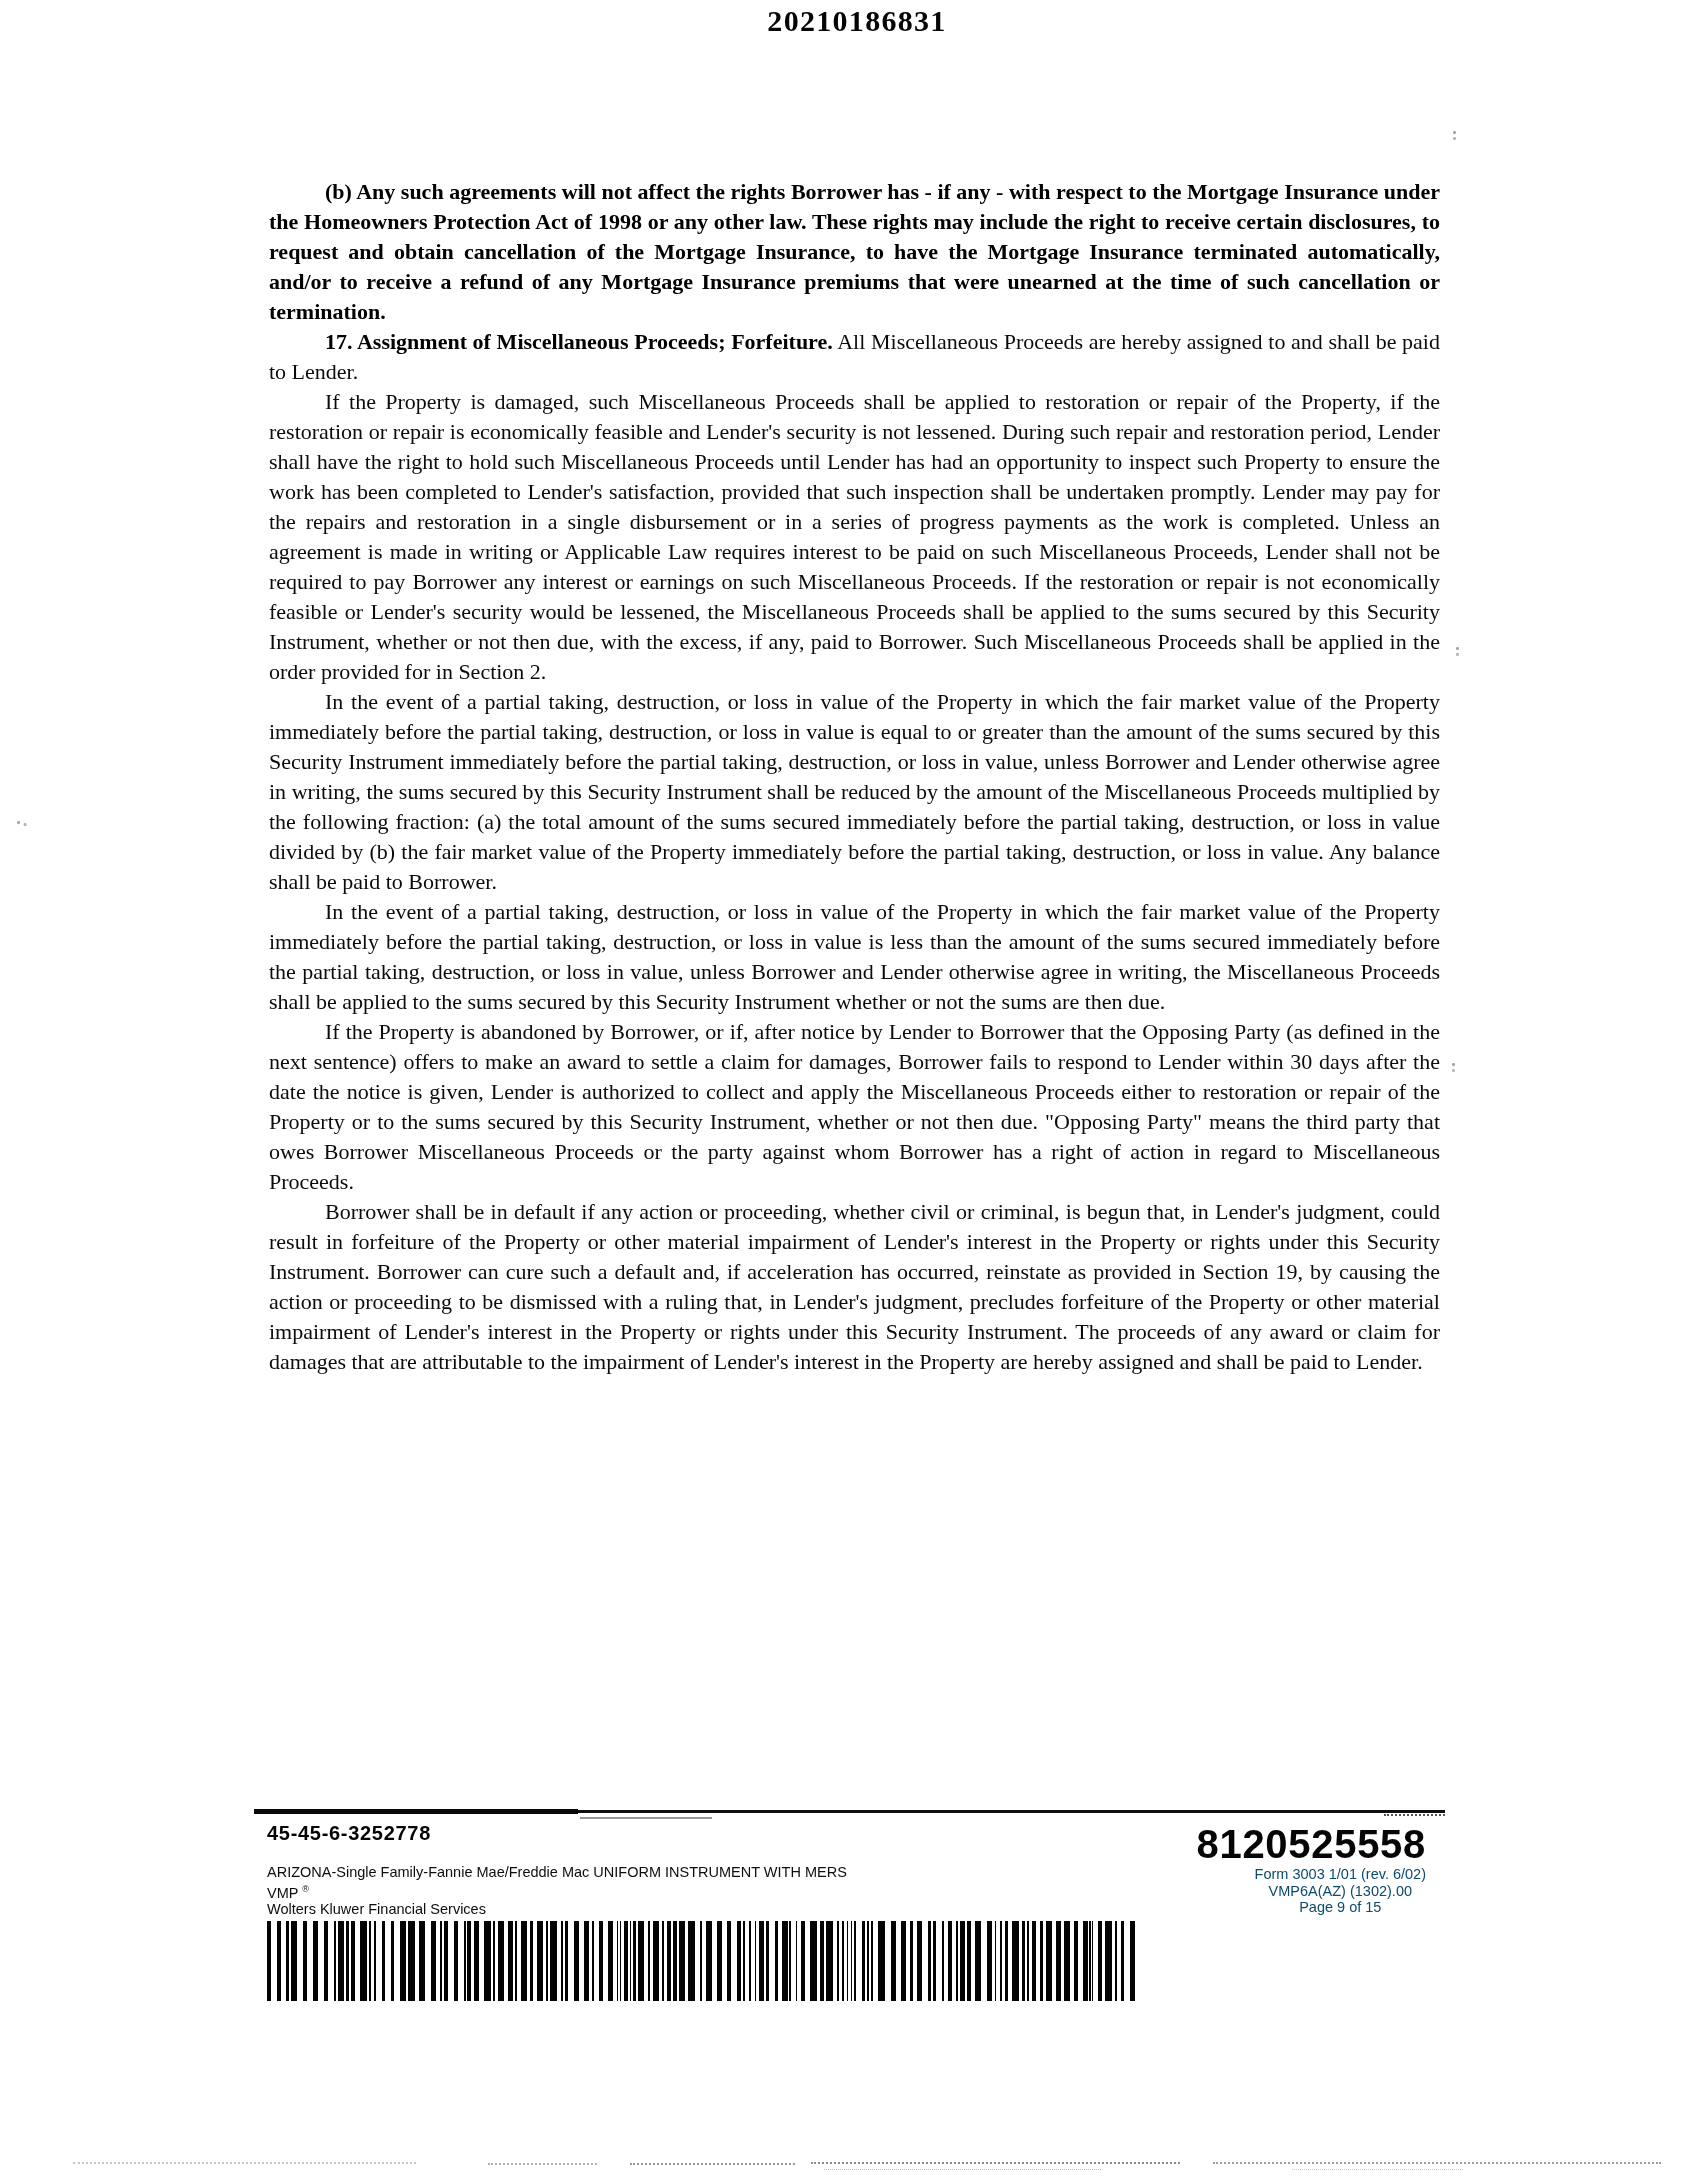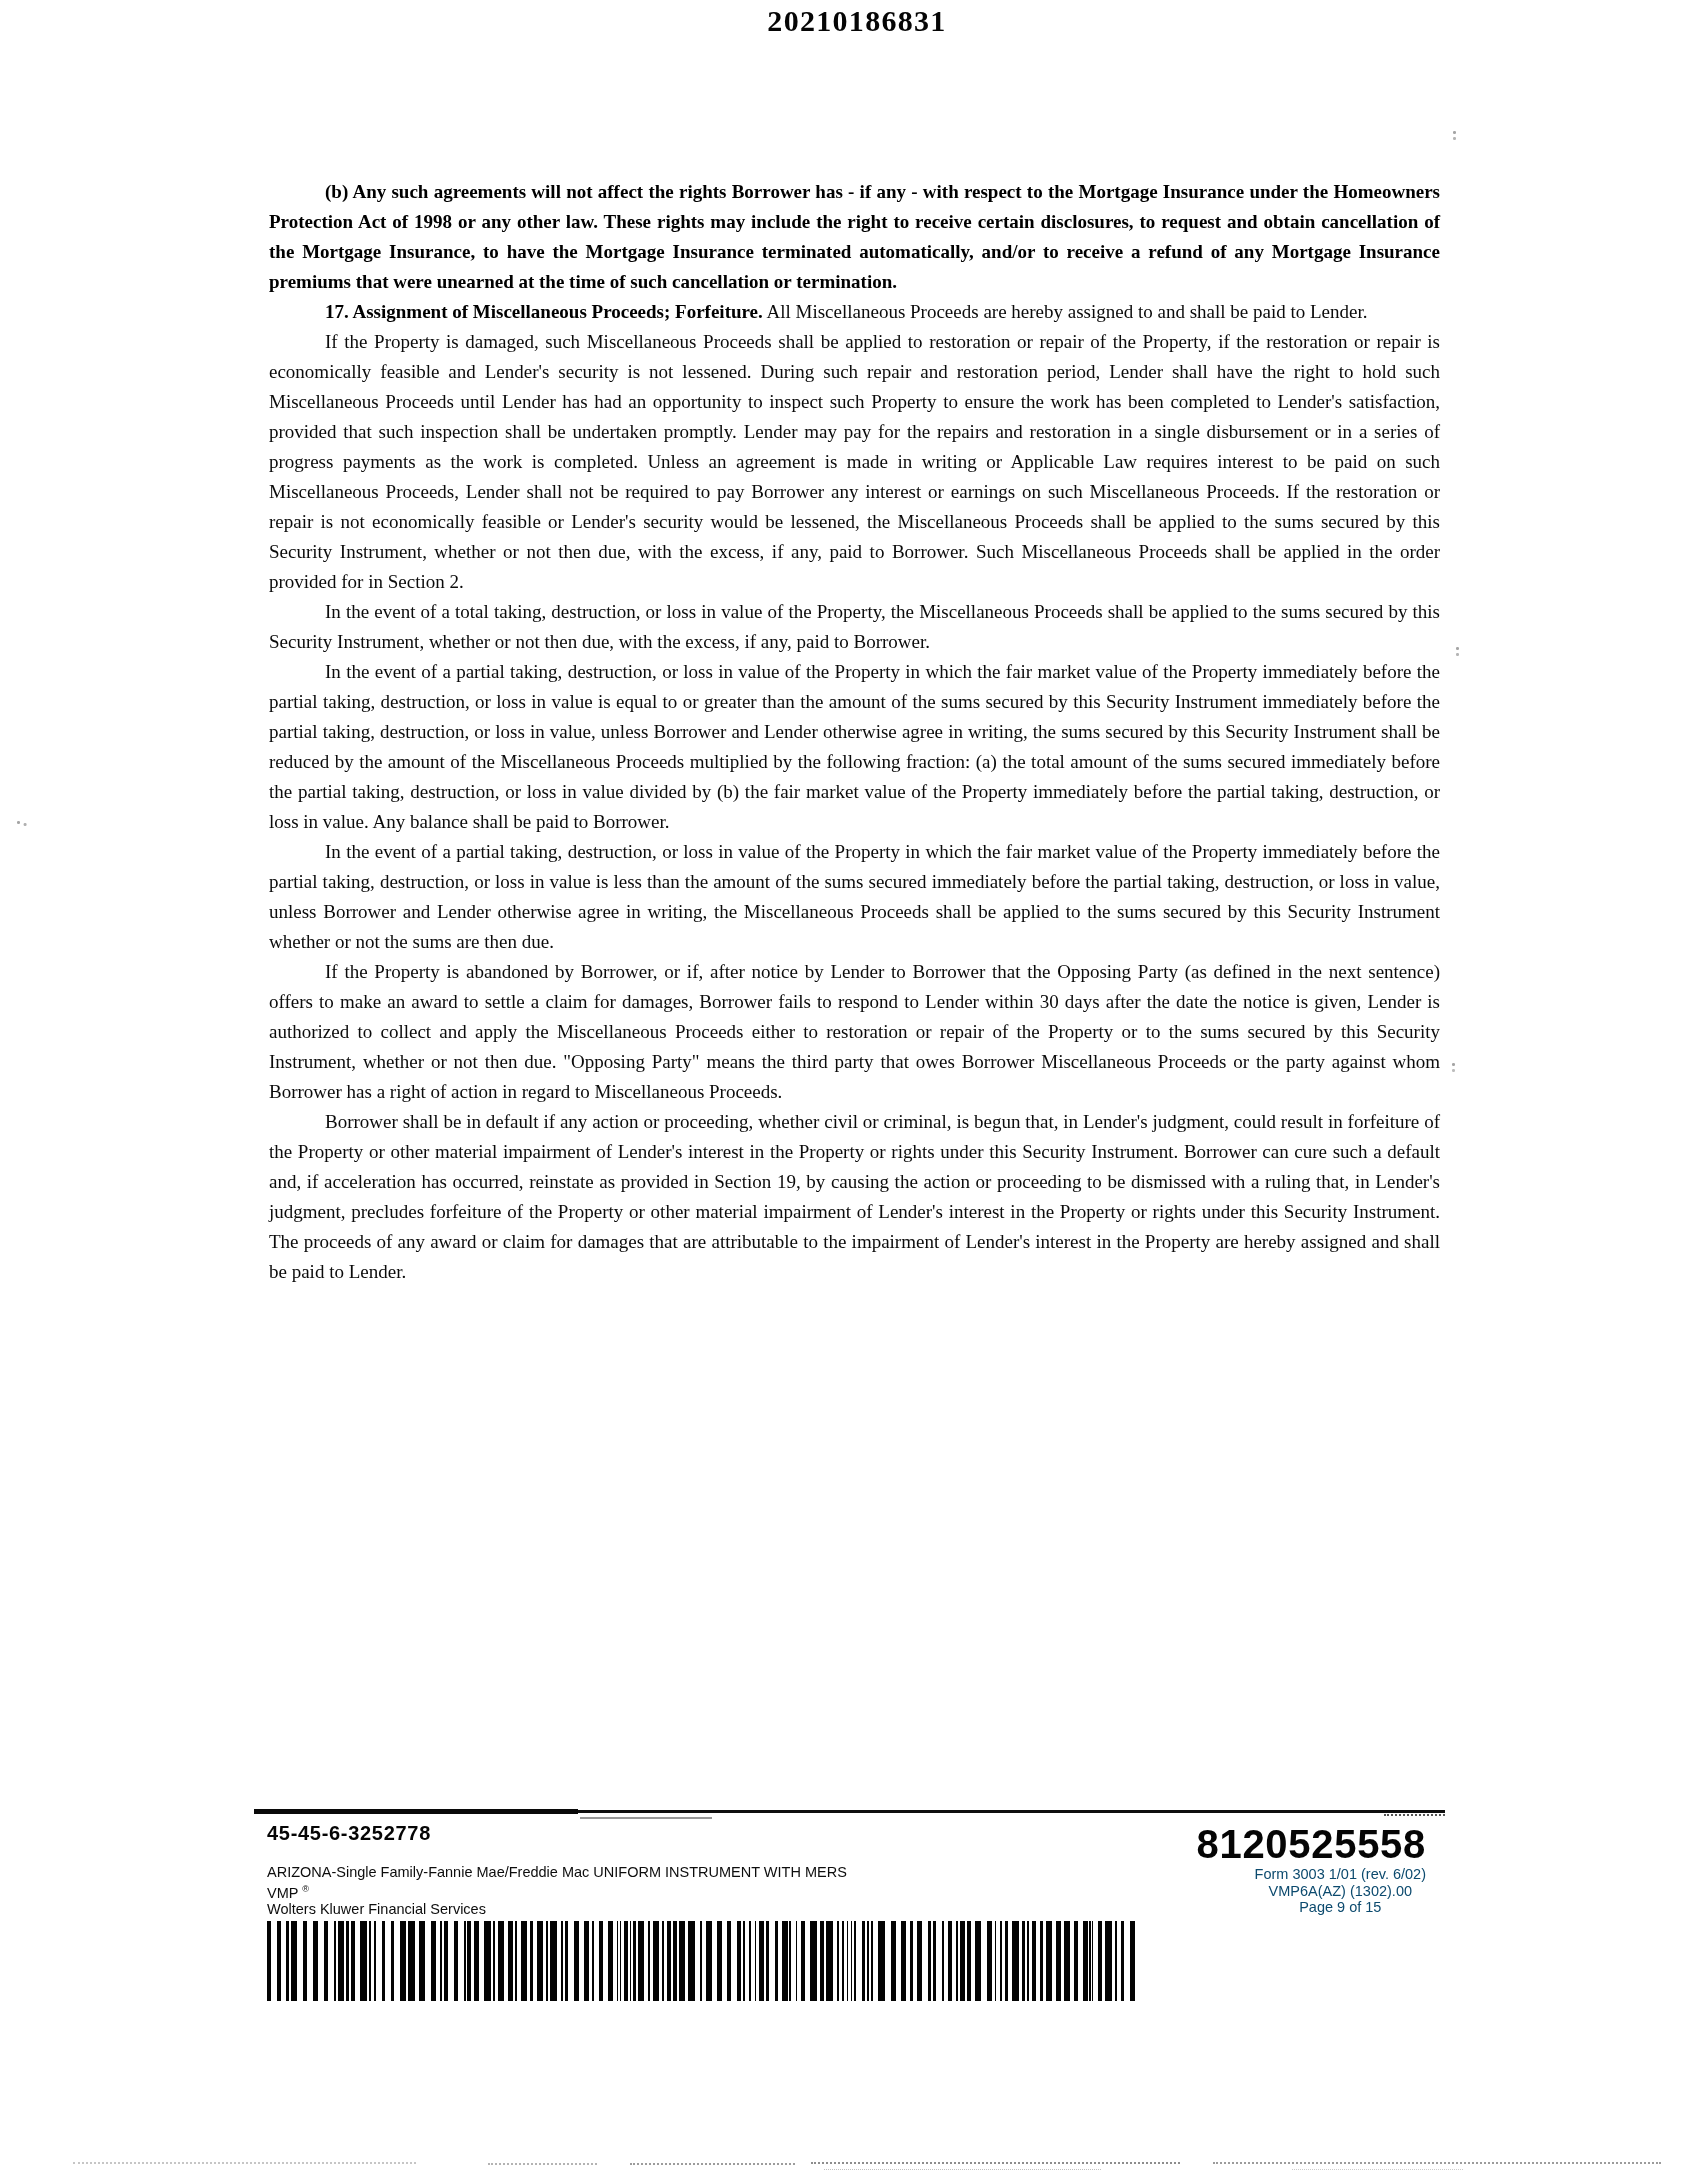--- a/index.html
+++ b/index.html
@@ -14,21 +14,21 @@
   
   .header-number{
     position:absolute;top:4px;left:0;width:1714px;
     text-align:center;
     font-size:30px;font-weight:bold;letter-spacing:1.3px;
     color:#050505;
   }
   
   .body-text{
     position:absolute;left:269px;top:177px;width:1171px;
-    font-size:19px;line-height:30px;
+    font-size:22px;line-height:30px;
     text-align:justify;
   }
   .body-text p{margin:0;text-indent:56px;}
   .body-text p.bold{font-weight:bold;color:#000;}
   .body-text p.gap{}
   .body-text b{color:#000;}
   
   .footer-rule{
     position:absolute;left:254px;top:1810px;width:1191px;height:2.6px;
     background:#0e0e0e;
@@ -89,21 +89,20 @@
 <body>
 
 <div class="page">
 
   <div class="header-number">20210186831</div>
 
   <div class="body-text" id="body-text">
       <p class="bold ">(b) Any such agreements will not affect the rights Borrower has - if any - with respect to the Mortgage Insurance under the Homeowners Protection Act of 1998 or any other law. These rights may include the right to receive certain disclosures, to request and obtain cancellation of the Mortgage Insurance, to have the Mortgage Insurance terminated automatically, and/or to receive a refund of any Mortgage Insurance premiums that were unearned at the time of such cancellation or termination.</p>
       <p class=""><b>17. Assignment of Miscellaneous Proceeds; Forfeiture.</b> All Miscellaneous Proceeds are hereby assigned to and shall be paid to Lender.</p>
       <p class="">If the Property is damaged, such Miscellaneous Proceeds shall be applied to restoration or repair of the Property, if the restoration or repair is economically feasible and Lender's security is not lessened. During such repair and restoration period, Lender shall have the right to hold such Miscellaneous Proceeds until Lender has had an opportunity to inspect such Property to ensure the work has been completed to Lender's satisfaction, provided that such inspection shall be undertaken promptly. Lender may pay for the repairs and restoration in a single disbursement or in a series of progress payments as the work is completed. Unless an agreement is made in writing or Applicable Law requires interest to be paid on such Miscellaneous Proceeds, Lender shall not be required to pay Borrower any interest or earnings on such Miscellaneous Proceeds. If the restoration or repair is not economically feasible or Lender's security would be lessened, the Miscellaneous Proceeds shall be applied to the sums secured by this Security Instrument, whether or not then due, with the excess, if any, paid to Borrower. Such Miscellaneous Proceeds shall be applied in the order provided for in Section 2.</p>
-      <p class="">In the event of a total taking, destruction, or loss in value of the Property, the Miscellaneous Proceeds shall be applied to the sums secured by this Security Instrument, whether or not then due, with the excess, if any, paid to Borrower.</p>
       <p class="">In the event of a partial taking, destruction, or loss in value of the Property in which the fair market value of the Property immediately before the partial taking, destruction, or loss in value is equal to or greater than the amount of the sums secured by this Security Instrument immediately before the partial taking, destruction, or loss in value, unless Borrower and Lender otherwise agree in writing, the sums secured by this Security Instrument shall be reduced by the amount of the Miscellaneous Proceeds multiplied by the following fraction: (a) the total amount of the sums secured immediately before the partial taking, destruction, or loss in value divided by (b) the fair market value of the Property immediately before the partial taking, destruction, or loss in value. Any balance shall be paid to Borrower.</p>
       <p class="">In the event of a partial taking, destruction, or loss in value of the Property in which the fair market value of the Property immediately before the partial taking, destruction, or loss in value is less than the amount of the sums secured immediately before the partial taking, destruction, or loss in value, unless Borrower and Lender otherwise agree in writing, the Miscellaneous Proceeds shall be applied to the sums secured by this Security Instrument whether or not the sums are then due.</p>
       <p class="">If the Property is abandoned by Borrower, or if, after notice by Lender to Borrower that the Opposing Party (as defined in the next sentence) offers to make an award to settle a claim for damages, Borrower fails to respond to Lender within 30 days after the date the notice is given, Lender is authorized to collect and apply the Miscellaneous Proceeds either to restoration or repair of the Property or to the sums secured by this Security Instrument, whether or not then due. "Opposing Party" means the third party that owes Borrower Miscellaneous Proceeds or the party against whom Borrower has a right of action in regard to Miscellaneous Proceeds.</p>
       <p class="gap">Borrower shall be in default if any action or proceeding, whether civil or criminal, is begun that, in Lender's judgment, could result in forfeiture of the Property or other material impairment of Lender's interest in the Property or rights under this Security Instrument. Borrower can cure such a default and, if acceleration has occurred, reinstate as provided in Section 19, by causing the action or proceeding to be dismissed with a ruling that, in Lender's judgment, precludes forfeiture of the Property or other material impairment of Lender's interest in the Property or rights under this Security Instrument. The proceeds of any award or claim for damages that are attributable to the impairment of Lender's interest in the Property are hereby assigned and shall be paid to Lender.</p>
     </div>
 
   <div class="footer-rule"></div>
   <div class="footer-rule-thick"></div>
   <div class="footer-rule-dash"></div>
   <div class="footer-rule-tail"></div>

